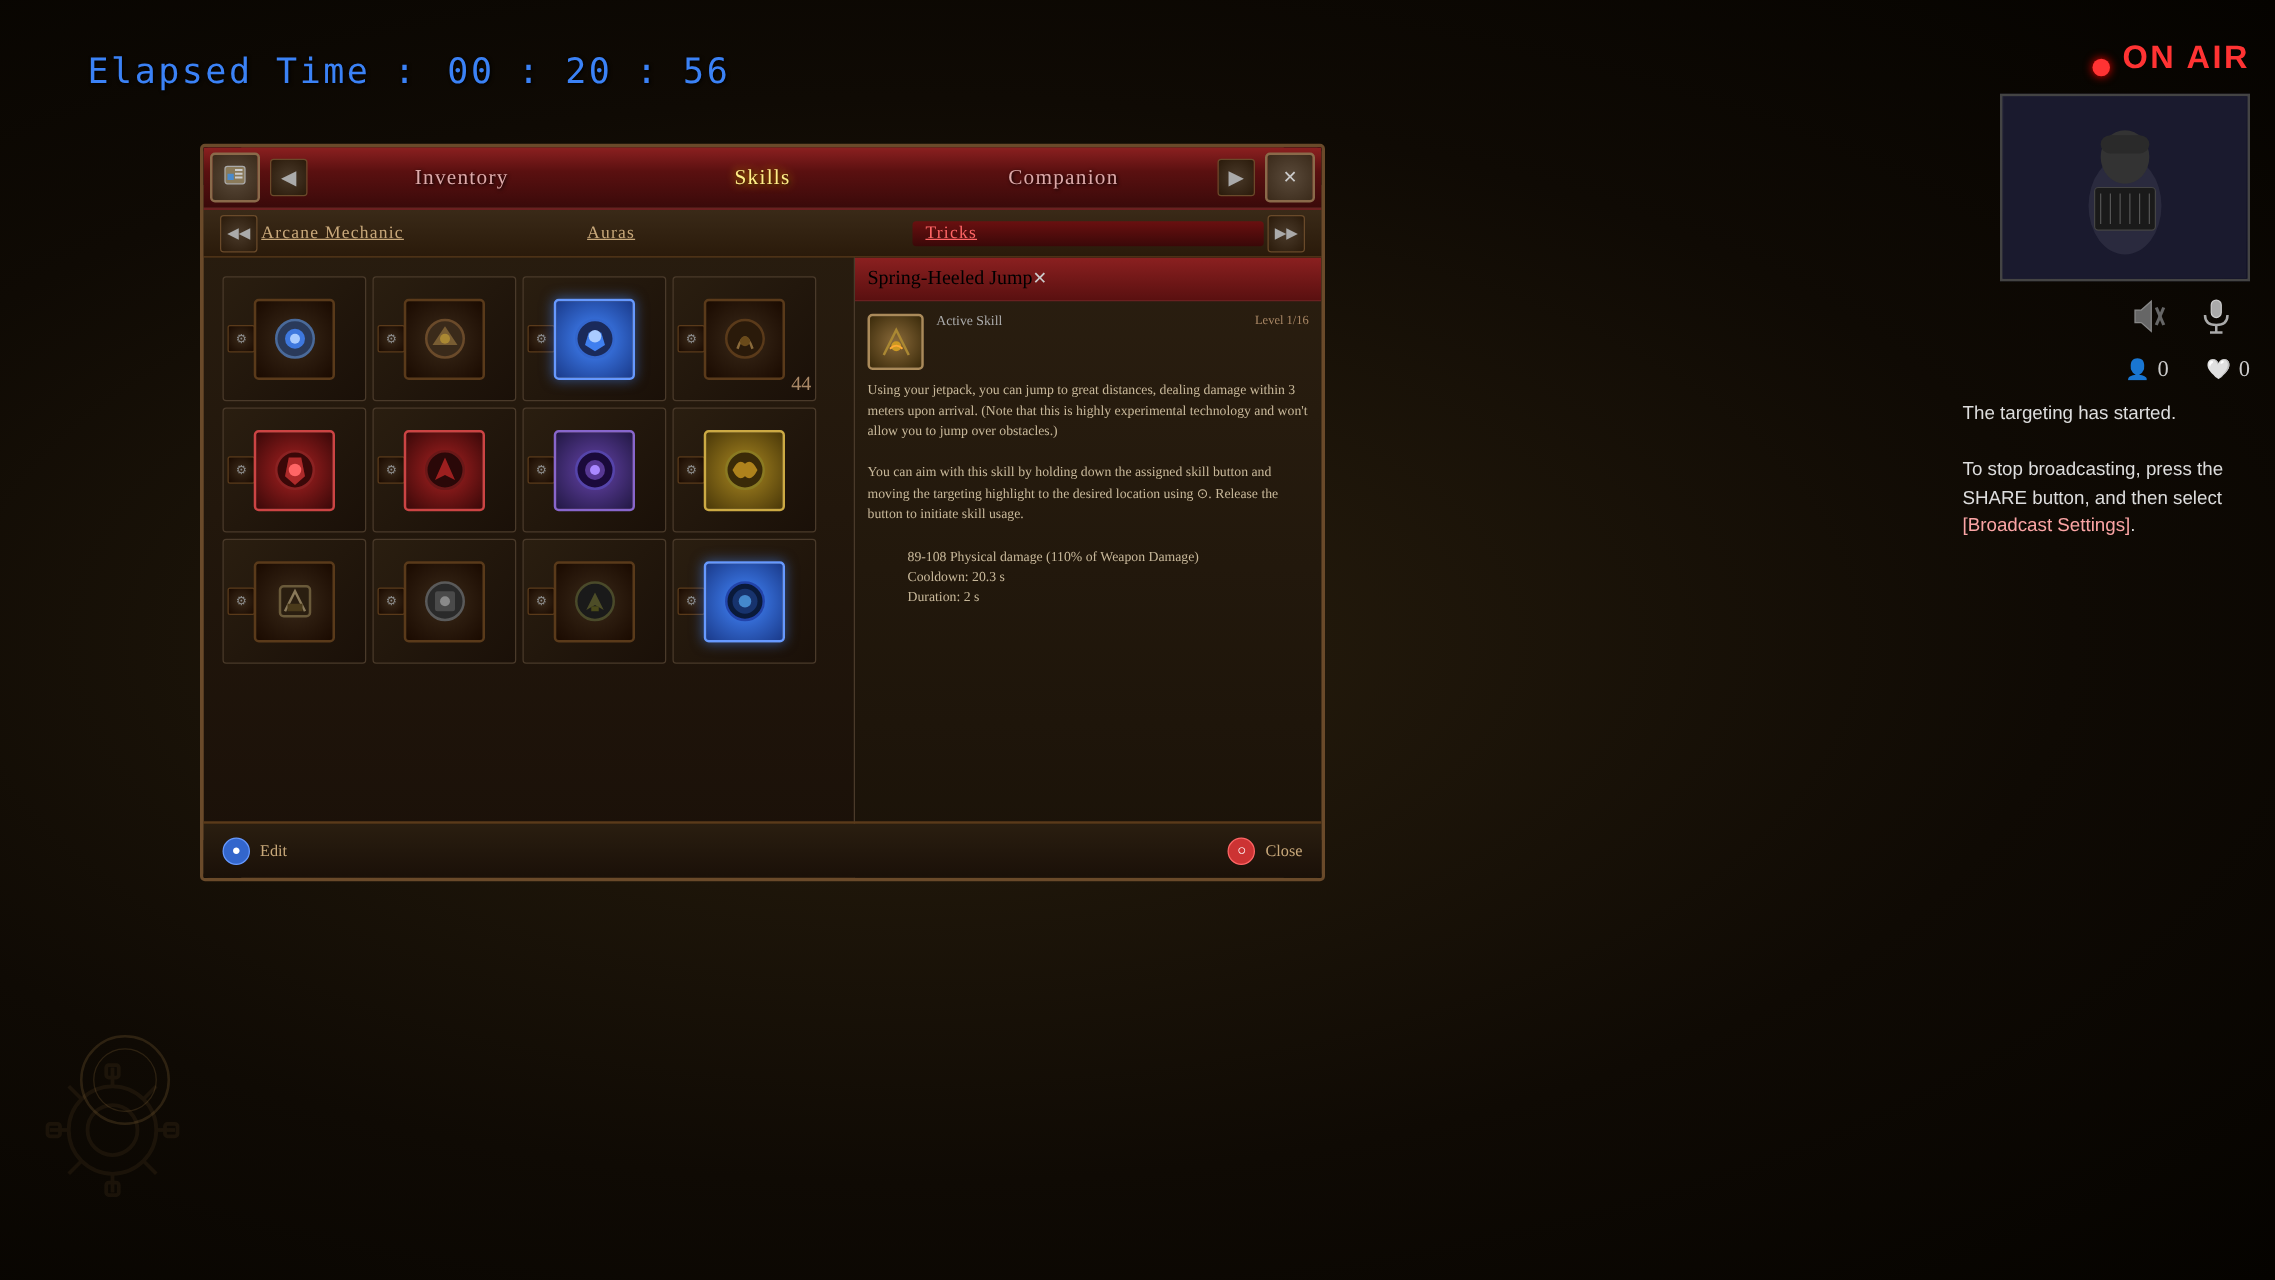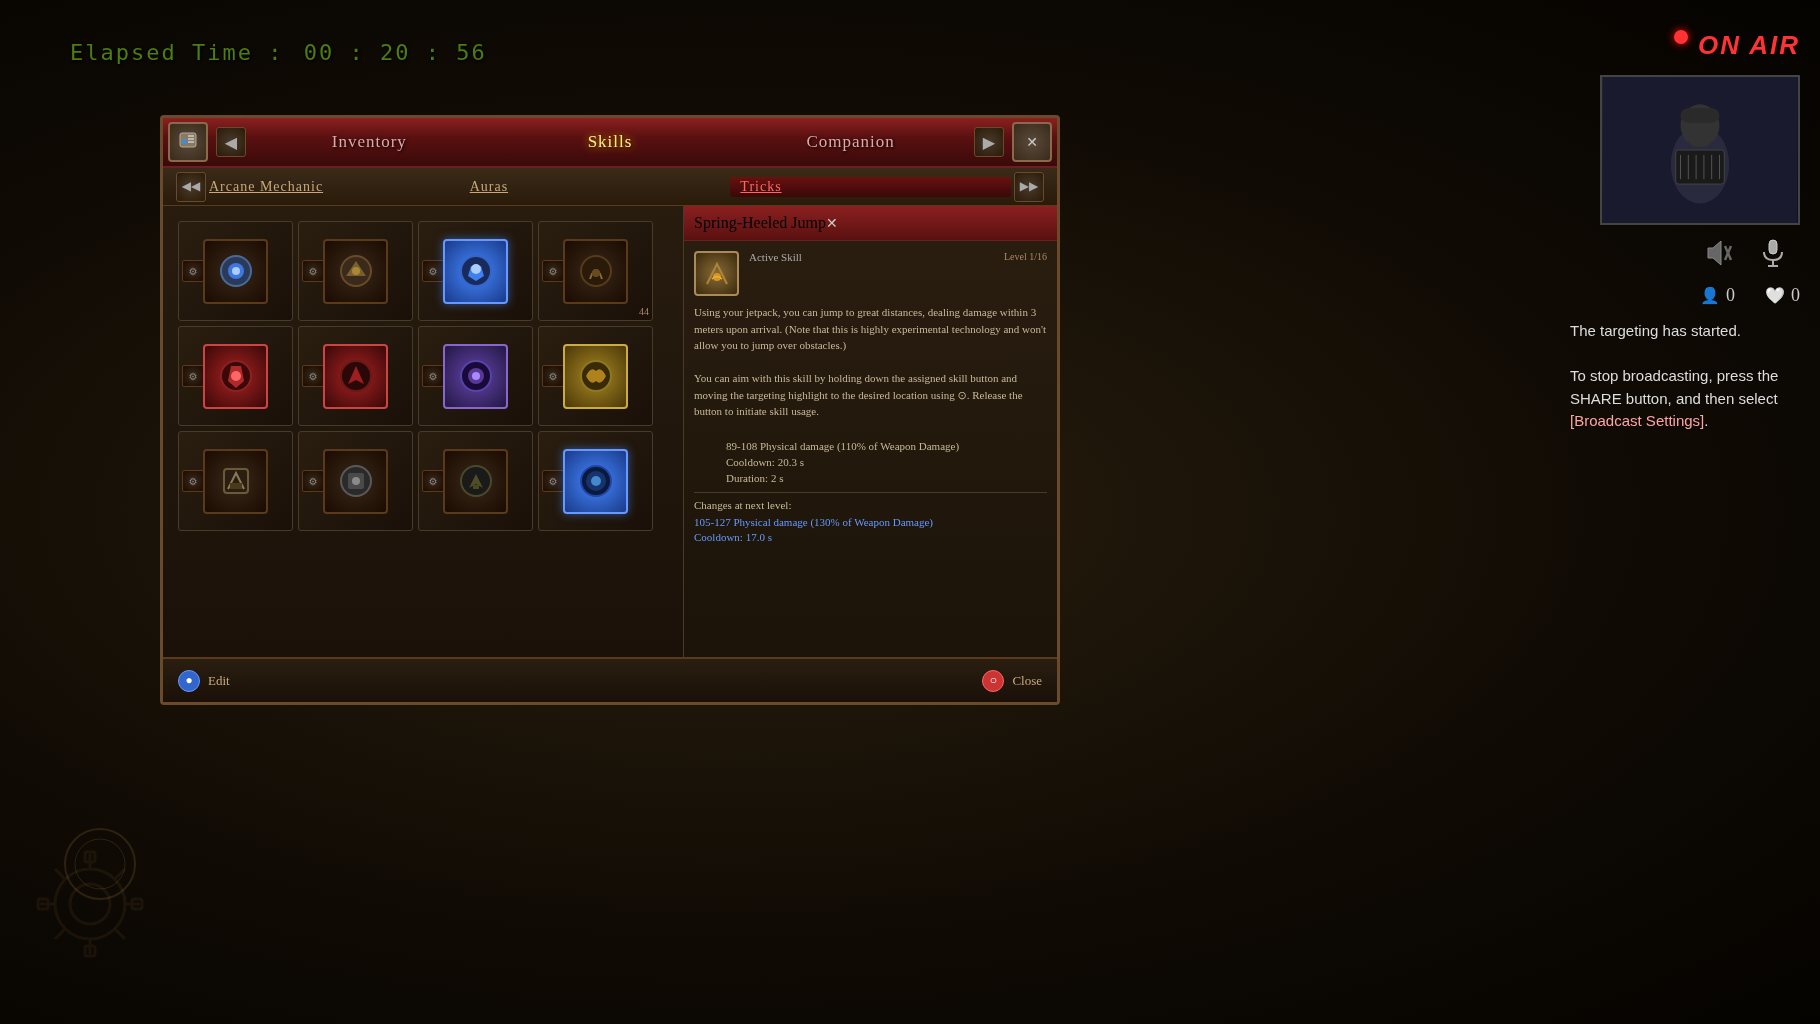--- a/index.html
+++ b/index.html
@@ -27,36 +27,35 @@
       width: 120px;
       height: 120px;
       opacity: 0.3;
     }
 
     
     .elapsed-time {
       position: absolute;
       top: 40px;
       left: 70px;
-      color: #4d7c0f;
-      font-size: 22px;
+      color: #3b82f6;
+      font-size: 28px;
       letter-spacing: 2px;
       font-family: monospace;
       text-shadow: 1px 1px 3px #000;
     }
 
     
     .on-air-container {
       position: absolute;
       top: 30px;
       right: 20px;
       display: flex;
-      align-items: flex-start;
+      align-items: flex-end;
       gap: 10px;
-      font-style: italic;
     }
     .on-air-dot {
       width: 14px;
       height: 14px;
       background: #ff3333;
       border-radius: 50%;
       box-shadow: 0 0 8px #ff0000;
       animation: pulse 1s infinite;
     }
     @keyframes pulse {
@@ -300,21 +299,21 @@
       border: 2px solid #ccaa44;
     }
     .skill-icon.purple {
       background: radial-gradient(circle, #6644aa, #221844);
       border: 2px solid #8866cc;
     }
     .skill-corner {
       position: absolute;
       bottom: 3px;
       right: 3px;
-      font-size: 10px;
+      font-size: 16px;
       color: #aa8866;
     }
     .skill-side-icon {
       position: absolute;
       left: 3px;
       top: 50%;
       transform: translateY(-50%);
       width: 22px;
       height: 22px;
       background: radial-gradient(circle, #3a2a1a, #1a0a00);
@@ -745,25 +744,20 @@
         </div>
         <div class="skill-stat">
           <span>89-108 Physical damage (110% of Weapon Damage)</span>
         </div>
         <div class="skill-stat">
           <span>Cooldown: 20.3 s</span>
         </div>
         <div class="skill-stat">
           <span>Duration: 2 s</span>
         </div>
-        <div class="skill-next-level">
-          <div class="skill-next-label">Changes at next level:</div>
-          <div class="skill-next-value">105-127 Physical damage (130% of Weapon Damage)</div>
-          <div class="skill-next-value">Cooldown: 17.0 s</div>
-        </div>
       </div>
     </div>
   </div>
 
   <div class="panel-footer">
     <div class="footer-btn">
       <div class="footer-btn-icon blue">●</div>
       <span>Edit</span>
     </div>
     <div class="footer-spacer"></div>

